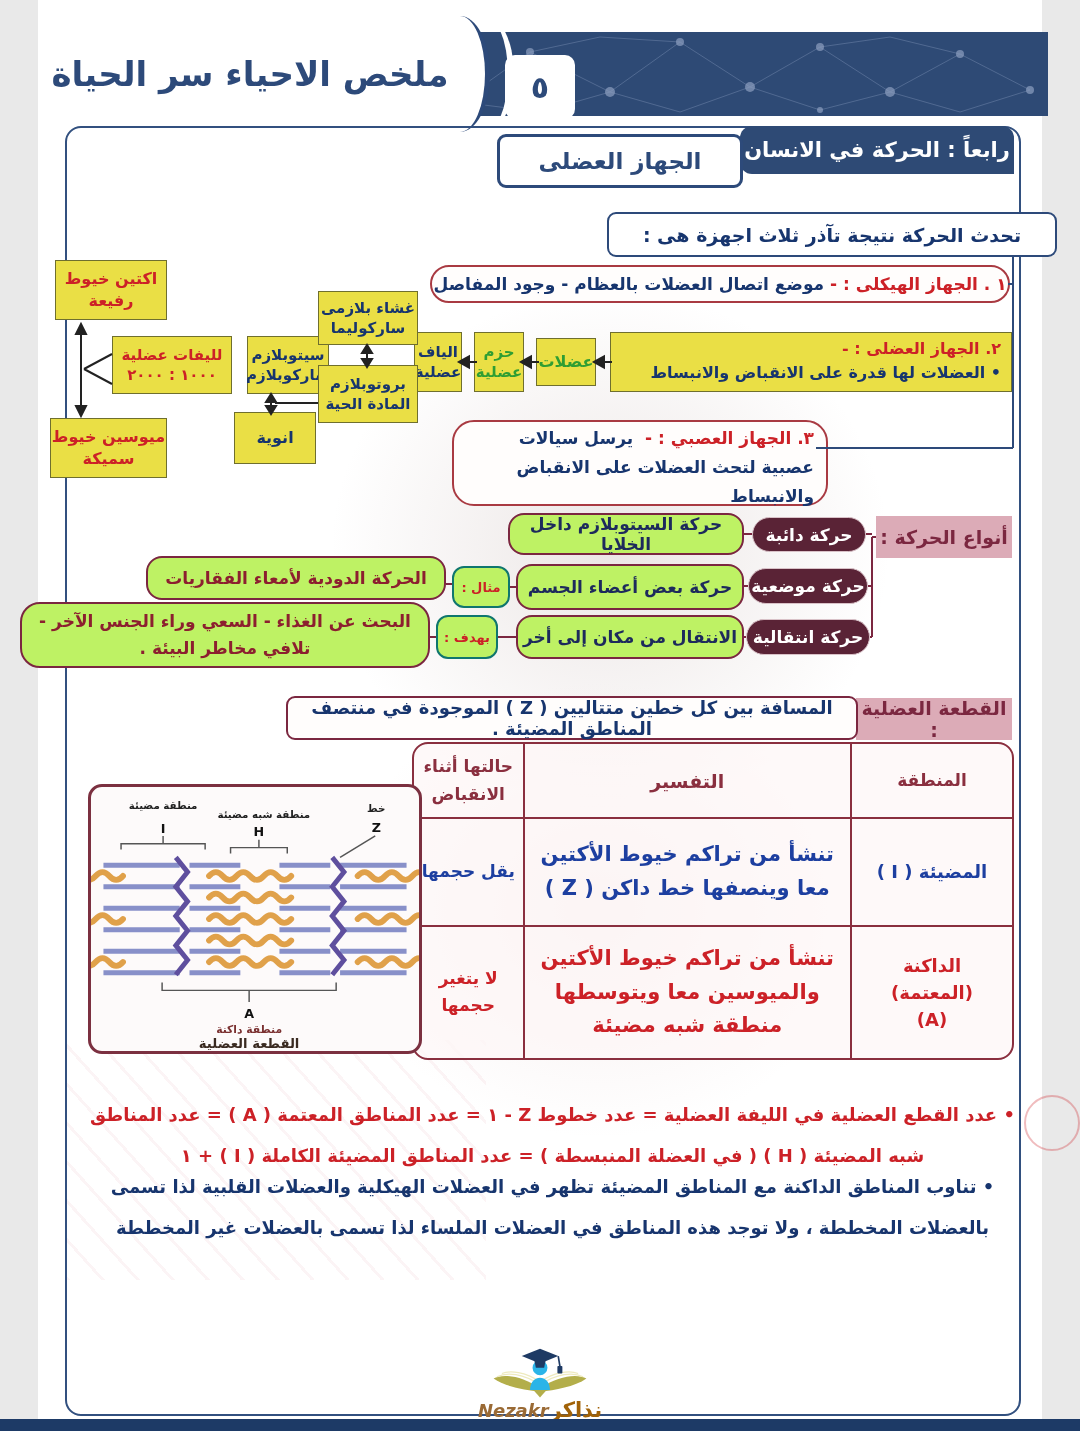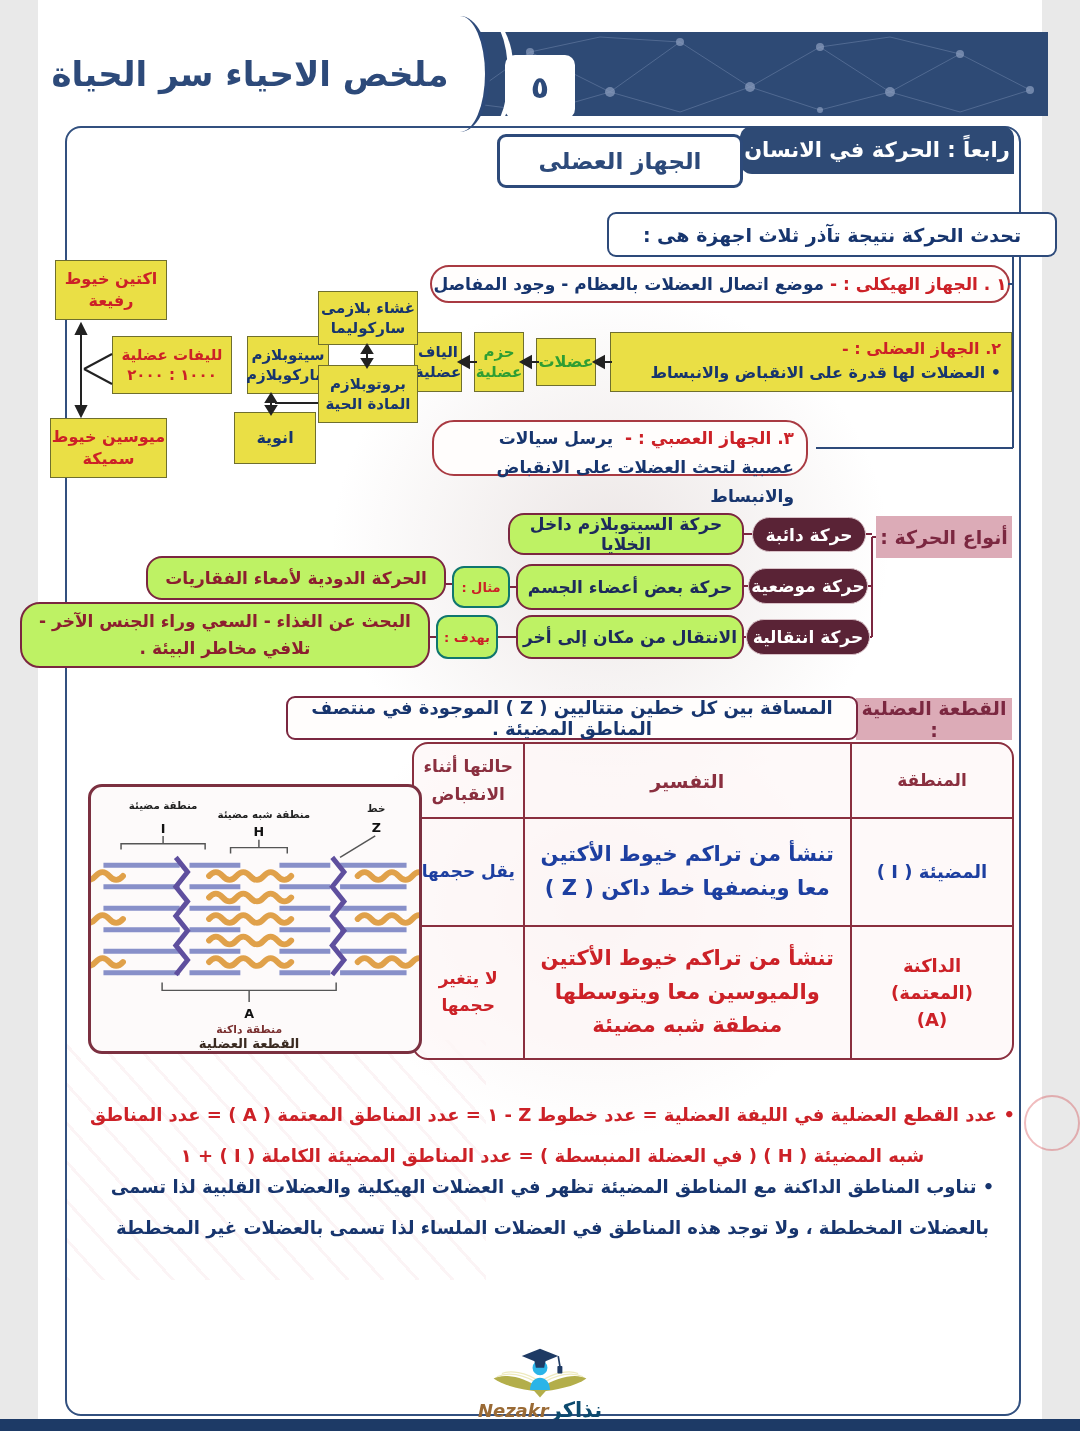--- a/index.html
+++ b/index.html
@@ -22,21 +22,21 @@
   
   .frame{left:65px;top:126px;width:956px;height:1290px;border:2px solid #32507f;border-radius:16px;}
   .secbanner{left:740px;top:126px;width:274px;height:48px;background:#2e4a75;color:#ffffff;
         font-size:21px;border-radius:12px 12px 0 12px;}
   .subbox{left:497px;top:134px;width:246px;height:54px;background:#ffffff;border:3px solid #2d4a7a;
         border-radius:9px;color:#2d4a7a;font-size:23px;}
   .introbox{left:607px;top:212px;width:450px;height:45px;background:#ffffff;border:2px solid #2d4a7a;
         border-radius:9px;color:#17356e;font-size:19px;}
   .redround{background:#fffdfc;border:2.5px solid #a93a42;border-radius:19px;color:#17356e;font-size:17px;}
   .p1{left:430px;top:265px;width:580px;height:38px;}
-  .p3{left:432px;top:420px;width:376px;height:56px;border-radius:22px;line-height:1.7;padding:2px 12px;}
+  .p3{left:452px;top:420px;width:376px;height:86px;border-radius:22px;line-height:1.7;padding:2px 12px;}
   .lblr{color:#cc2127;}
   .txtb{color:#17356e;}
   .ybox{background:#eadf45;border:1.5px solid #6f6f2e;color:#17356e;font-size:15px;line-height:1.35;}
   .ybig{left:610px;top:332px;width:402px;height:60px;font-size:16px;text-align:right;
         padding:4px 10px 0 4px;line-height:1.5;}
   .ygreen{color:#2f9e33;}
   .yb-muscles{left:536px;top:338px;width:60px;height:48px;font-size:16px;}
   .yb-bundles{left:474px;top:332px;width:50px;height:60px;}
   .yb-fibers{left:414px;top:332px;width:48px;height:60px;}
   .yredtxt{color:#cc2127;}
@@ -84,21 +84,21 @@
   .cell-st{font-size:17px;line-height:1.6;white-space:pre-line;}
   .figwrap{left:88px;top:784px;width:334px;height:270px;border:3px solid #7b3040;border-radius:14px;
         background:#fdfafa;}
   
   .note{width:925px;left:90px;text-align:center;font-size:18px;line-height:2.3;direction:rtl;}
   .note1{top:1094px;color:#cc2127;}
   .note2{top:1166px;color:#17356e;}
   
   .logo{left:480px;top:1342px;width:120px;height:58px;}
   .logotxt{left:440px;top:1398px;width:200px;height:24px;direction:ltr;font-size:18px;color:#9a6a35;}
-  .logotxt .ar{font-size:21px;color:#0c4a6e;margin-left:1px;}
+  .logotxt .ar{font-size:21px;color:#a16207;margin-left:1px;}
   .logotxt .en{font-style:italic;}
   .botbar{left:0;top:1419px;width:1080px;height:12px;background:#1d3a66;}
   
   .wm{pointer-events:none;}
   .wm1{left:320px;top:280px;width:580px;height:540px;
        background:radial-gradient(ellipse at center,rgba(205,190,188,.38),rgba(205,190,188,0) 68%);}
   .wm2{left:340px;top:680px;width:520px;height:460px;
        background:radial-gradient(ellipse at center,rgba(225,198,198,.30),rgba(225,198,198,0) 70%);}
   .wm3{left:66px;top:1040px;width:420px;height:240px;opacity:.5;
        background:repeating-linear-gradient(48deg,rgba(232,178,188,.28) 0 3px,rgba(255,255,255,0) 3px 26px);}

